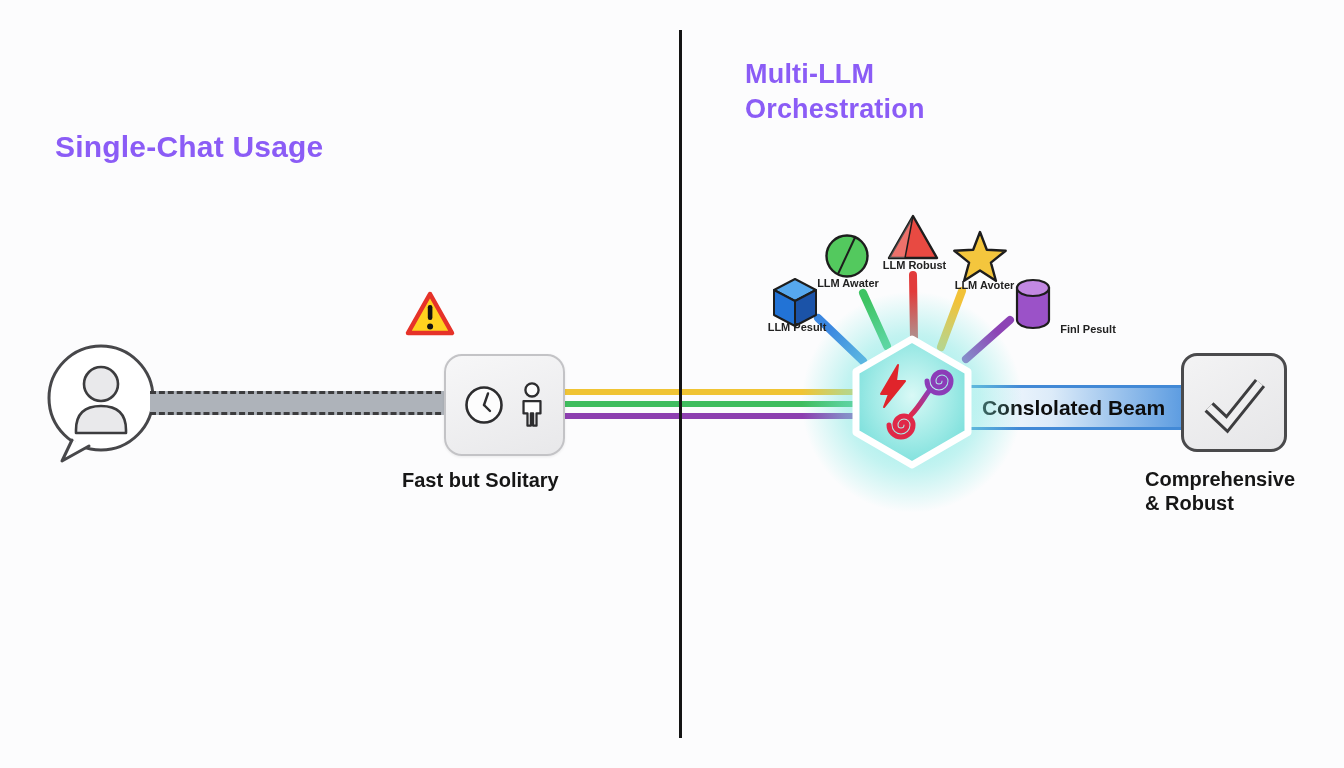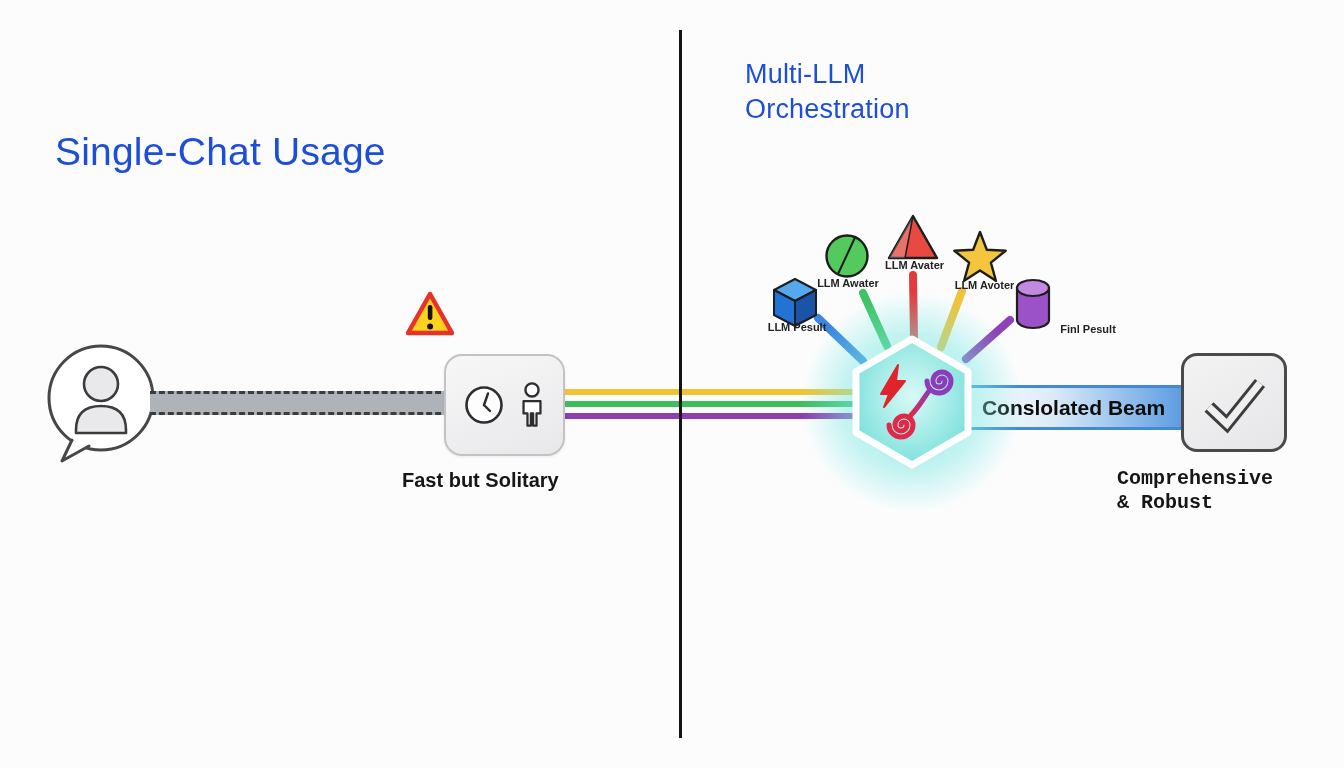--- a/index.html
+++ b/index.html
@@ -1,26 +1,26 @@
 <!DOCTYPE html>
 <html><head>
 <meta charset="utf-8">
 <style>
   html,body{margin:0;padding:0;background:#ffffff;}
   .stage{
     position:relative;width:1344px;height:768px;background:#fcfcfd;
     overflow:hidden;font-family:"Liberation Sans",sans-serif;color:#1b1b1d;
   }
   .abs{position:absolute;}
-  .title{font-weight:400;letter-spacing:.2px;color:#1d4ed8;}
-  .left-title{left:55px;top:130px;font-size:39px;text-align:center;}
+  .title{font-weight:700;letter-spacing:.2px;color:#8b5cf6;}
+  .left-title{left:55px;top:130px;font-size:30px;text-align:center;}
   .right-title{left:745px;top:57px;font-size:27px;line-height:1.28;width:215px;}
   .caption{font-size:20px;font-weight:600;color:#161616;text-align:left;line-height:1.22;}
   .left-caption{left:402px;top:468px;width:200px;}
-  .right-caption{left:1117px;top:467px;width:165px;font-family:Liberation Mono, monospace;}
+  .right-caption{left:1145px;top:467px;width:165px;}
   .divider{left:679px;top:30px;width:3px;height:708px;background:#141414;z-index:6;}
   .gray-band{
     left:150px;top:391px;width:300px;height:24px;background:#aeb3ba;
     border-top:3px dashed #3c3c3e;border-bottom:3px dashed #3c3c3e;box-sizing:border-box;z-index:1;
   }
   .proc-box{
     left:444px;top:354px;width:117px;height:98px;border-radius:18px;
     background:linear-gradient(160deg,#f7f7f8,#e8e8ea);
     border:2px solid #c3c3c6;box-shadow:0 1px 3px rgba(0,0,0,.08);
     display:flex;align-items:center;justify-content:center;gap:10px;z-index:2;
@@ -106,21 +106,21 @@
     <circle cx="23" cy="23" r="20.5" fill="#53c95e" stroke="#1d1d1d" stroke-width="2.4"></circle>
     <path d="M31,4.5 L14,41" stroke="#1d1d1d" stroke-width="2" fill="none"></path>
   </svg>
   <div class="abs avatar-label" style="left:808px;top:277px;width:80px;">LLM Awater</div>
 
   <svg class="abs" style="left:886px;top:213px;z-index:3;" width="54" height="48" viewBox="0 0 54 48">
     <path d="M27,3 L51,45 L3,45 Z" fill="#e84a42" stroke="#1d1d1d" stroke-width="2.4" stroke-linejoin="round"></path>
     <path d="M27,3 L19,45 L3,45 Z" fill="rgba(255,255,255,0.22)"></path>
     <path d="M27,3 L19,45" stroke="#1d1d1d" stroke-width="1.5" fill="none"></path>
   </svg>
-  <div class="abs avatar-label" style="left:872px;top:259px;width:85px;">LLM Avater</div>
+  <div class="abs avatar-label" style="left:872px;top:259px;width:85px;">LLM Robust</div>
 
   <svg class="abs" style="left:951px;top:228px;z-index:3;" width="58" height="56" viewBox="0 0 58 56">
     <path d="M29,4 L35.8,21.7 L54.7,22.7 L39.9,34.6 L44.9,52.8 L29,42.5 L13.1,52.8 L18.1,34.6 L3.3,22.7 L22.2,21.7 Z" fill="#f4c63d" stroke="#1d1d1d" stroke-width="2.4" stroke-linejoin="round"></path>
   </svg>
   <div class="abs avatar-label" style="left:942px;top:279px;width:85px;">LLM Avoter</div>
 
   <svg class="abs" style="left:1014px;top:277px;z-index:3;" width="38" height="54" viewBox="0 0 38 54">
     <path d="M3,11 L3,43 A16,8 0 0 0 35,43 L35,11 Z" fill="#9b52c8" stroke="#1d1d1d" stroke-width="2.2"></path>
     <ellipse cx="19" cy="11" rx="16" ry="8" fill="#c288e2" stroke="#1d1d1d" stroke-width="2.2"></ellipse>
   </svg>

